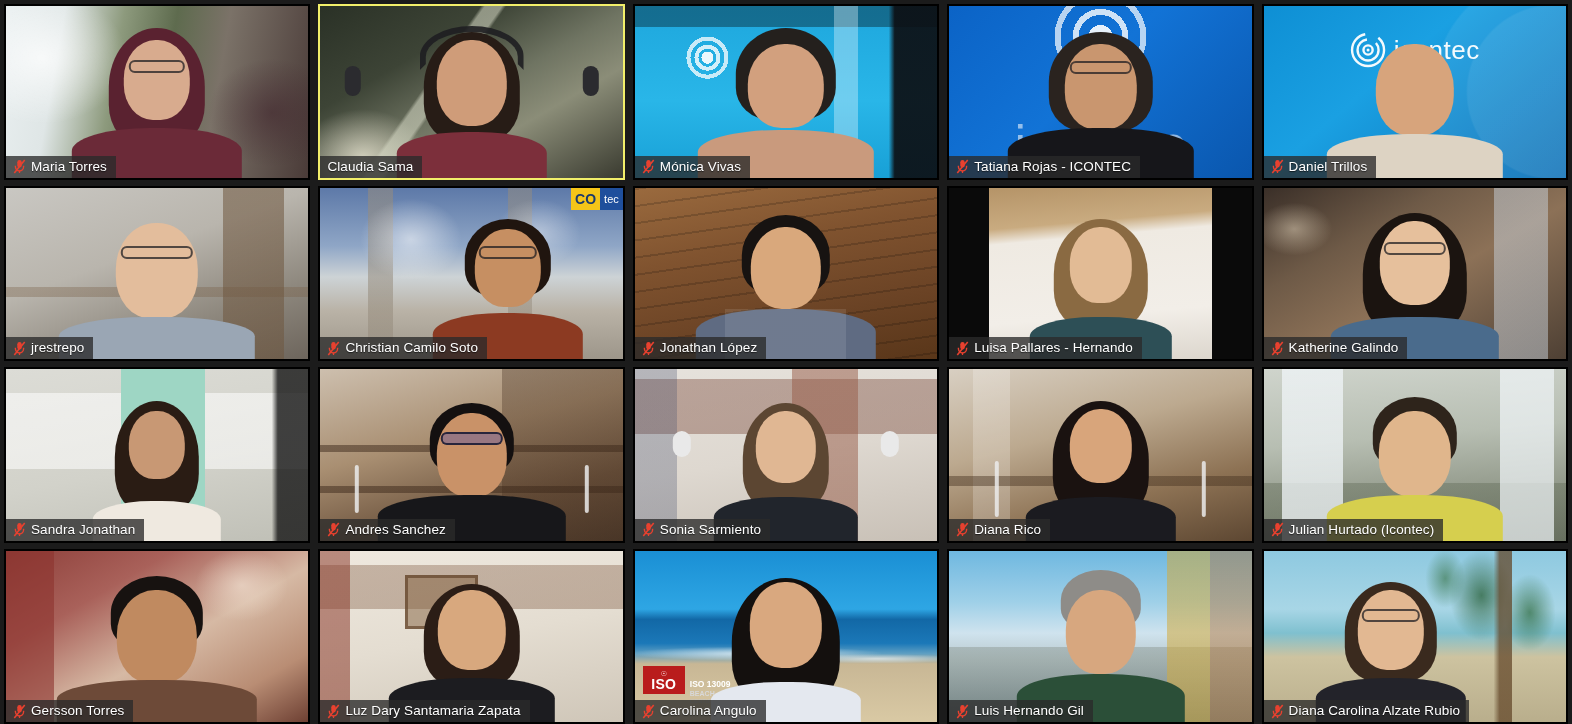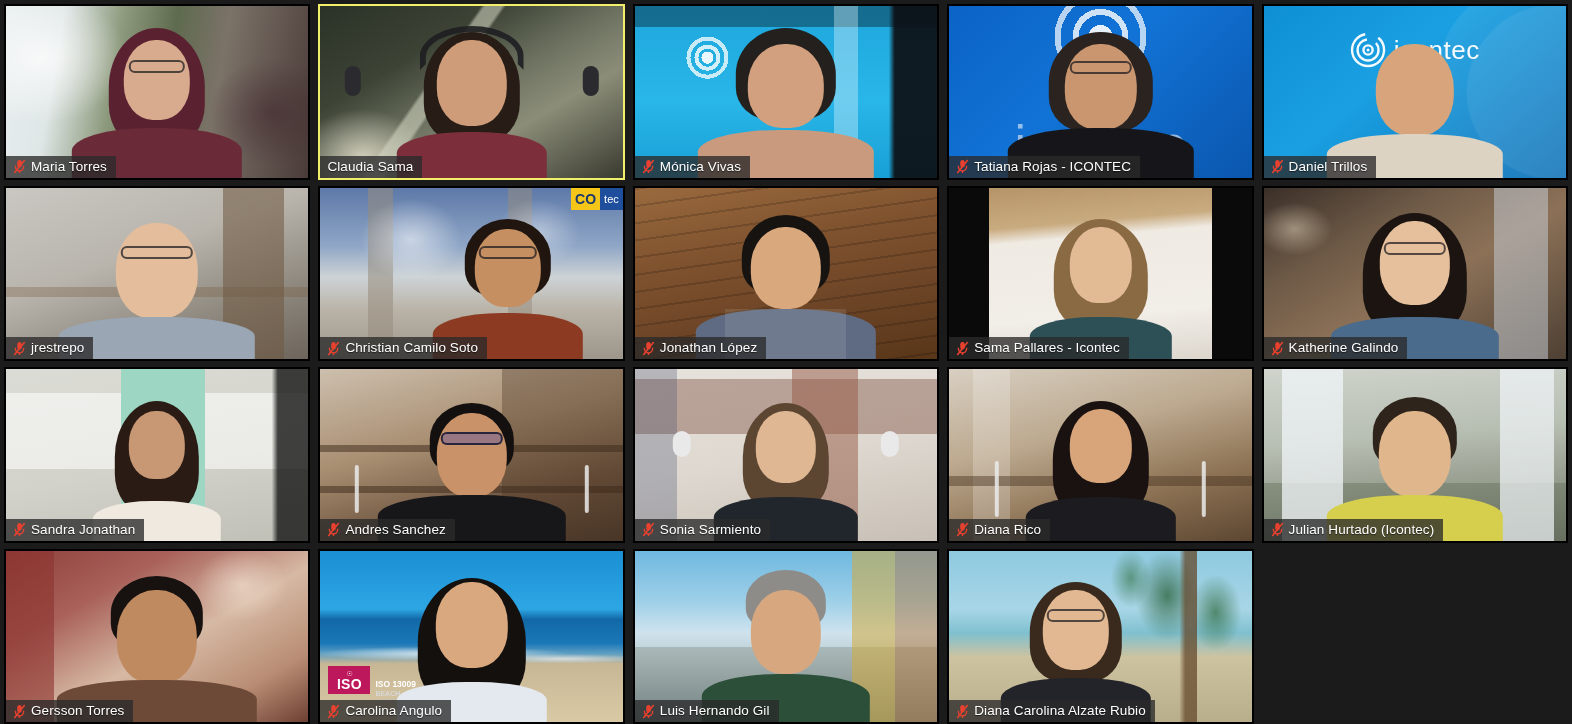--- a/index.html
+++ b/index.html
@@ -140,21 +140,21 @@
   }
 
   
   .iso-badge {
     position: absolute;
     display: flex;
     align-items: stretch;
     height: 28px;
   }
   .iso-badge .iso-red {
-    background: #be185d;
+    background: #b91c1c;
     color: #fff;
     width: 42px;
     display: flex;
     flex-direction: column;
     align-items: center;
     justify-content: center;
     line-height: 1;
   }
   .iso-badge .iso-red .glyph { font-size: 7px; letter-spacing: -0.3px; }
   .iso-badge .iso-red .iso-word { font-size: 14px; font-weight: bold; letter-spacing: 0.3px; }
@@ -404,21 +404,21 @@
         <div class="body" style="width:142px;height:42px;background:#2d4f56;"></div>
       </div>
     </div>
     <div class="namebar">
       <svg class="mic" viewBox="0 0 14 16">
         <rect x="4.6" y="1" width="4.8" height="8" rx="2.4" fill="#e8412f"></rect>
         <path d="M2.6 7.2 v1.2 a4.4 4.4 0 0 0 8.8 0 V7.2" fill="none" stroke="#e8412f" stroke-width="1.5"></path>
         <rect x="6.3" y="12.4" width="1.4" height="2.6" fill="#e8412f"></rect>
         <line x1="1.4" y1="15" x2="12.6" y2="1" stroke="#e8412f" stroke-width="1.7"></line>
       </svg>
-      <span class="label">Sama Pallares - Icontec</span>
+      <span class="label">Luisa Pallares - Hernando</span>
     </div>
   </div>
 
   <div class="tile">
     <div class="video">
       <div class="bg" style="background:linear-gradient(150deg,#3a2f28 0%,#6e5a47 30%,#8c7157 55%,#4e4034 100%);"></div>
       <div class="bg" style="background:
            linear-gradient(90deg, transparent 0 76%, rgba(200,210,220,0.5) 76% 94%, transparent 94%),
            radial-gradient(ellipse 18% 22% at 10% 24%, rgba(230,215,190,0.5), transparent 70%);"></div>
       <div class="person">
@@ -581,20 +581,43 @@
       <svg class="mic" viewBox="0 0 14 16">
         <rect x="4.6" y="1" width="4.8" height="8" rx="2.4" fill="#e8412f"></rect>
         <path d="M2.6 7.2 v1.2 a4.4 4.4 0 0 0 8.8 0 V7.2" fill="none" stroke="#e8412f" stroke-width="1.5"></path>
         <rect x="6.3" y="12.4" width="1.4" height="2.6" fill="#e8412f"></rect>
         <line x1="1.4" y1="15" x2="12.6" y2="1" stroke="#e8412f" stroke-width="1.7"></line>
       </svg>
       <span class="label">Gersson Torres</span>
     </div>
   </div>
 
+  <div class="tile">
+    <div class="video">
+      <div class="bg" style="background:linear-gradient(170deg,#efe9df 0%,#e4ddd1 50%,#cfc6b8 100%);"></div>
+      <div class="bg" style="background:
+           linear-gradient(90deg, rgba(140,60,45,0.55) 0 10%, transparent 10%),
+           linear-gradient(180deg, transparent 0 8%, rgba(120,80,55,0.35) 8% 34%, transparent 34%);"></div>
+      <div class="bg" style="left:28%;right:48%;top:14%;bottom:54%;background:rgba(130,96,62,0.5);border:3px solid rgba(100,70,44,0.7);"></div>
+      <div class="person">
+        <div class="hair" style="width:96px;height:104px;bottom:34px;background:#2b1d16;"></div>
+        <div class="head" style="width:68px;height:80px;bottom:52px;background:#d8a87e;"></div>
+        <div class="body" style="width:166px;height:44px;background:#1c1c20;"></div>
+      </div>
+    </div>
+    <div class="namebar">
+      <svg class="mic" viewBox="0 0 14 16">
+        <rect x="4.6" y="1" width="4.8" height="8" rx="2.4" fill="#e8412f"></rect>
+        <path d="M2.6 7.2 v1.2 a4.4 4.4 0 0 0 8.8 0 V7.2" fill="none" stroke="#e8412f" stroke-width="1.5"></path>
+        <rect x="6.3" y="12.4" width="1.4" height="2.6" fill="#e8412f"></rect>
+        <line x1="1.4" y1="15" x2="12.6" y2="1" stroke="#e8412f" stroke-width="1.7"></line>
+      </svg>
+      <span class="label">Luz Dary Santamaria Zapata</span>
+    </div>
+  </div>
 
   <div class="tile">
     <div class="video">
       <div class="bg" style="background:
            linear-gradient(180deg,#1a8fd4 0%,#2ea6e4 34%,#1268a6 40%,#1b78b8 54%,#5f9fc2 60%,#c8b795 66%,#d9c9a4 100%);"></div>
       <div class="bg" style="background:
            radial-gradient(ellipse 60% 6% at 40% 60%, rgba(255,255,255,0.75), transparent 70%),
            radial-gradient(ellipse 40% 4% at 80% 63%, rgba(255,255,255,0.6), transparent 70%);"></div>
       <div class="iso-badge" style="left:8px;bottom:28px;">
         <div class="iso-red">

